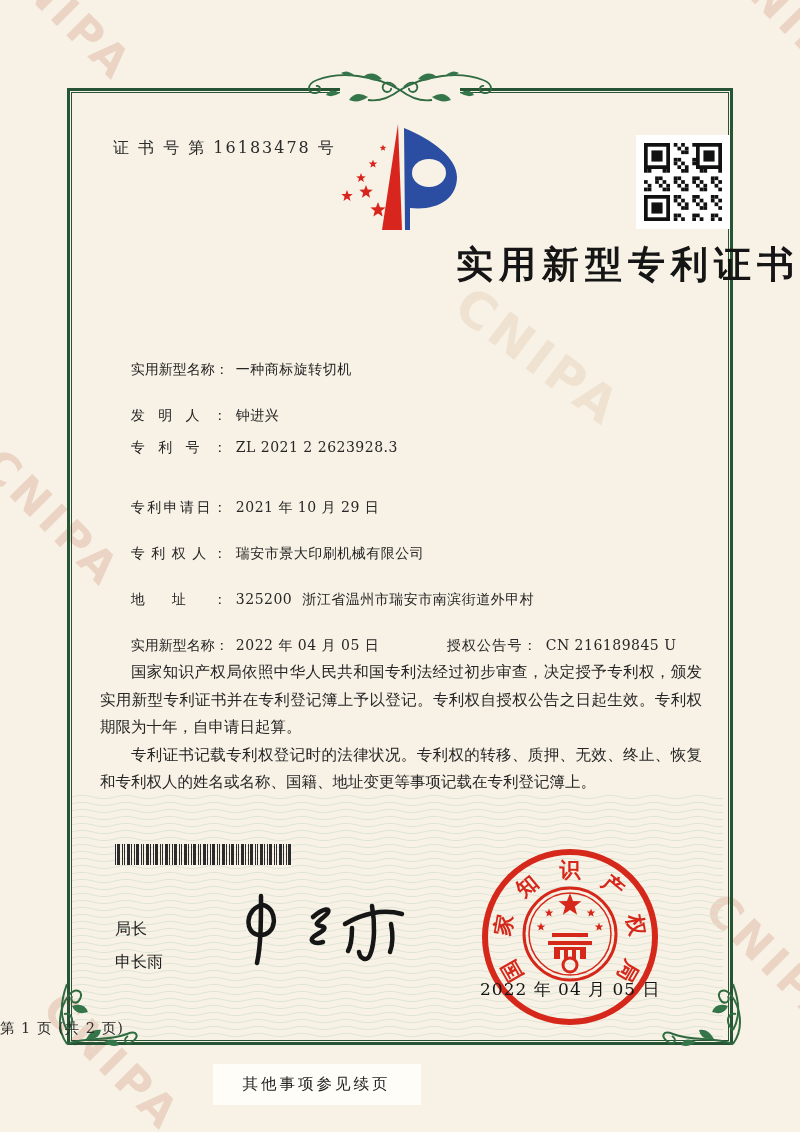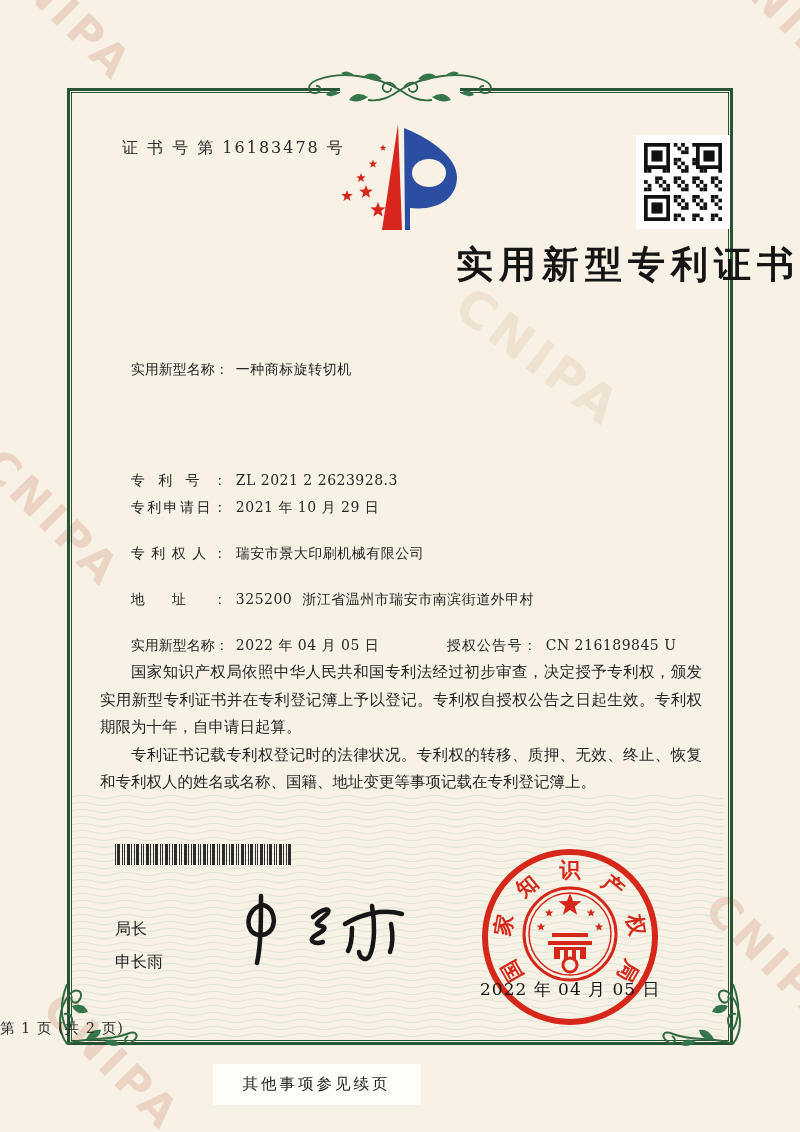--- a/index.html
+++ b/index.html
@@ -10,21 +10,21 @@
       font-weight:bold;font-size:44px;letter-spacing:5px;color:rgba(222,182,162,.5);
       transform:rotate(45deg);white-space:nowrap;z-index:0;}
   .wm.center{color:rgba(233,213,192,.55);font-size:50px;transform:rotate(37deg);}
   
   .frame{position:absolute;left:67px;top:88px;width:660px;height:951px;
          border:3px solid #265434;z-index:1;pointer-events:none;}
   .frame::after{content:'';position:absolute;inset:1px;border:1px solid #265434;}
   .waves{position:absolute;left:71px;top:792px;width:652px;height:249px;z-index:0;opacity:.9;}
   .orn{position:absolute;z-index:2;}
   
-  .cert-no{position:absolute;left:113px;top:138px;font-size:16px;letter-spacing:2px;color:#2b2b2b;z-index:3;margin-left:9px;}
+  .cert-no{position:absolute;left:113px;top:138px;font-size:16px;letter-spacing:2px;color:#2b2b2b;z-index:3;}
   .logo{position:absolute;left:335px;top:120px;width:130px;height:114px;z-index:3;}
   .qr{position:absolute;left:636px;top:135px;width:94px;height:94px;background:#fff;z-index:3;}
   .qr svg{position:absolute;left:8px;top:8px;}
   .title{position:absolute;left:0;top:240px;width:800px;text-align:right;
          font-size:37px;font-weight:bold;letter-spacing:6px;color:#151515;z-index:3;}
   
   .frow{position:absolute;left:113px;font-size:14px;white-space:pre;z-index:3;}
   .flabel{display:inline-block;width:96px;text-align:justify;text-align-last:justify;vertical-align:top;}
   .fvalue{margin-left:9px;letter-spacing:.5px;}
   .pair2{position:absolute;left:307px;top:0;white-space:pre;}
@@ -271,21 +271,24 @@
         <rect x="3.71" y="55.71" width="18.57" height="18.57" fill="#fff"></rect>
         <rect x="7.43" y="59.43" width="11.14" height="11.14" fill="#111"></rect>
       </svg>
   </div>
 
   <div class="title">实用新型专利证书</div>
 
   <div class="frow" style="top:345px;">
     <span class="flabel">实用新型名称：</span><span class="fvalue">一种商标旋转切机</span>
   </div>
-  <div class="frow" style="top:456px;">
+  <div class="frow" style="top:391px;">
+    <span class="flabel">发明人：</span><span class="fvalue">钟进兴</span>
+  </div>
+  <div class="frow" style="top:423px;">
     <span class="flabel">专利号：</span><span class="fvalue">ZL 2021 2 2623928.3</span>
   </div>
   <div class="frow" style="top:483px;">
     <span class="flabel">专利申请日：</span><span class="fvalue">2021 年 10 月 29 日</span>
   </div>
   <div class="frow" style="top:529px;">
     <span class="flabel">专利权人：</span><span class="fvalue">瑞安市景大印刷机械有限公司</span>
   </div>
   <div class="frow" style="top:575px;">
     <span class="flabel">地址：</span><span class="fvalue">325200  浙江省温州市瑞安市南滨街道外甲村</span>

